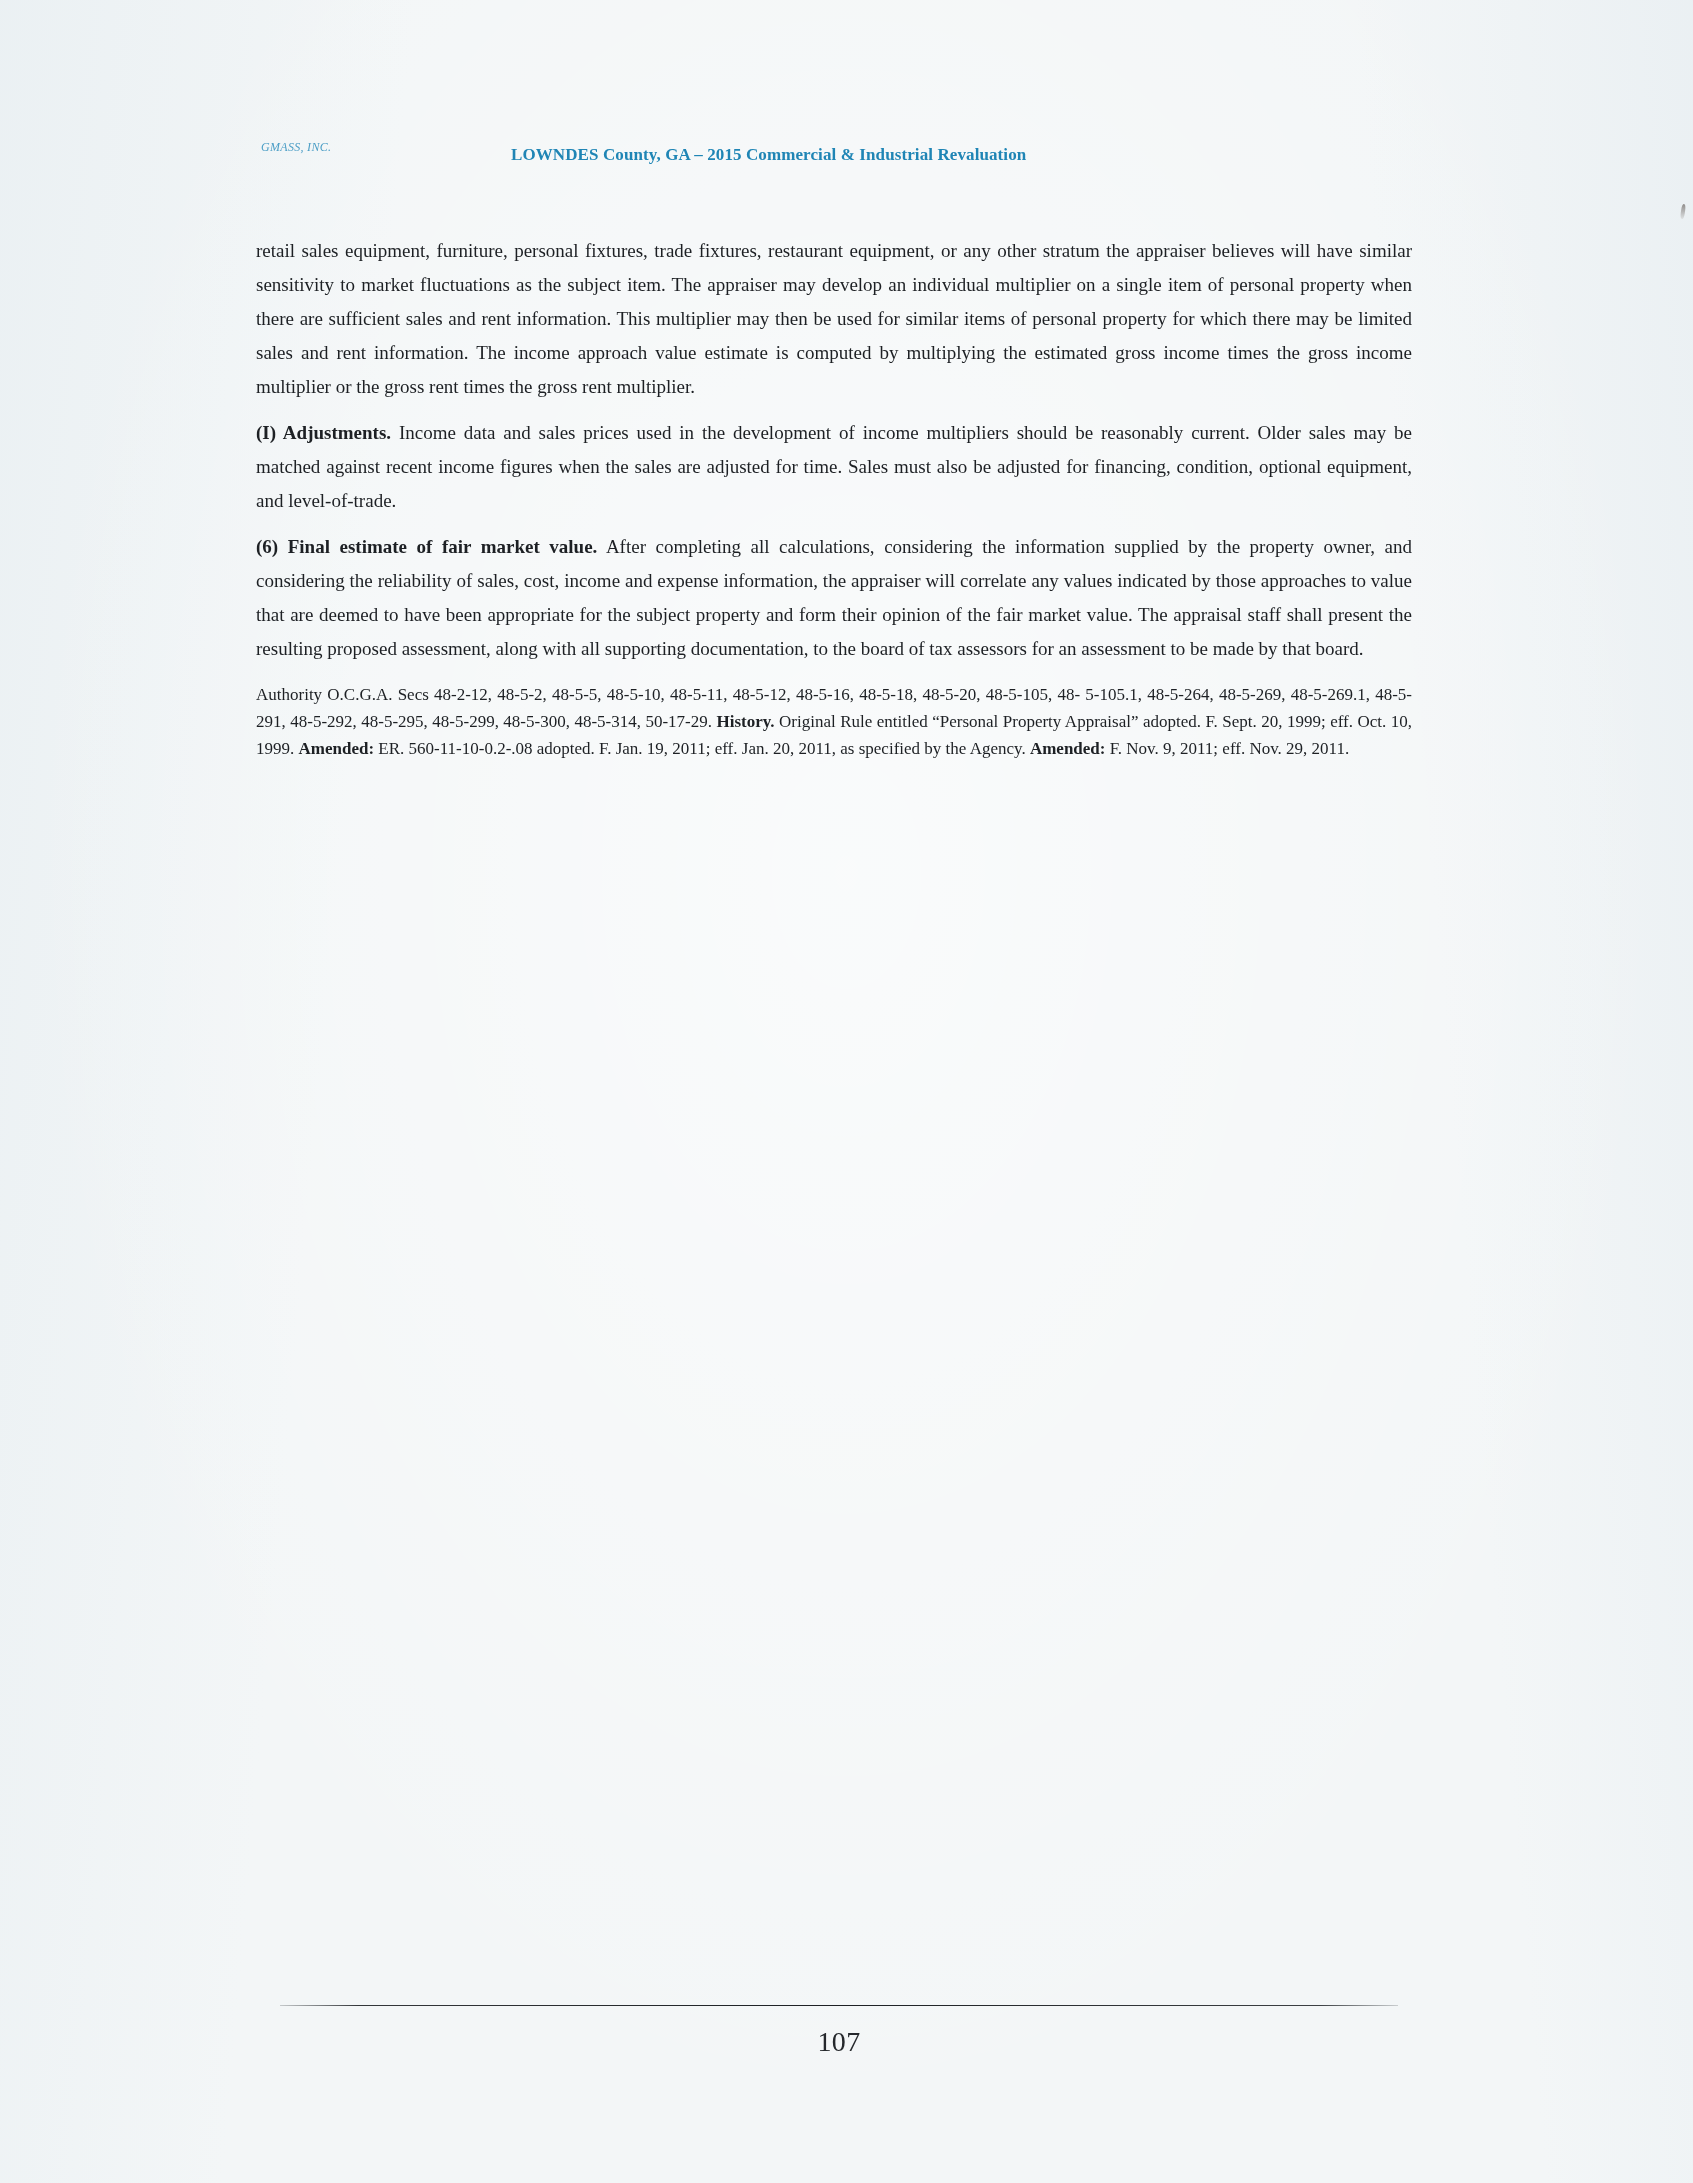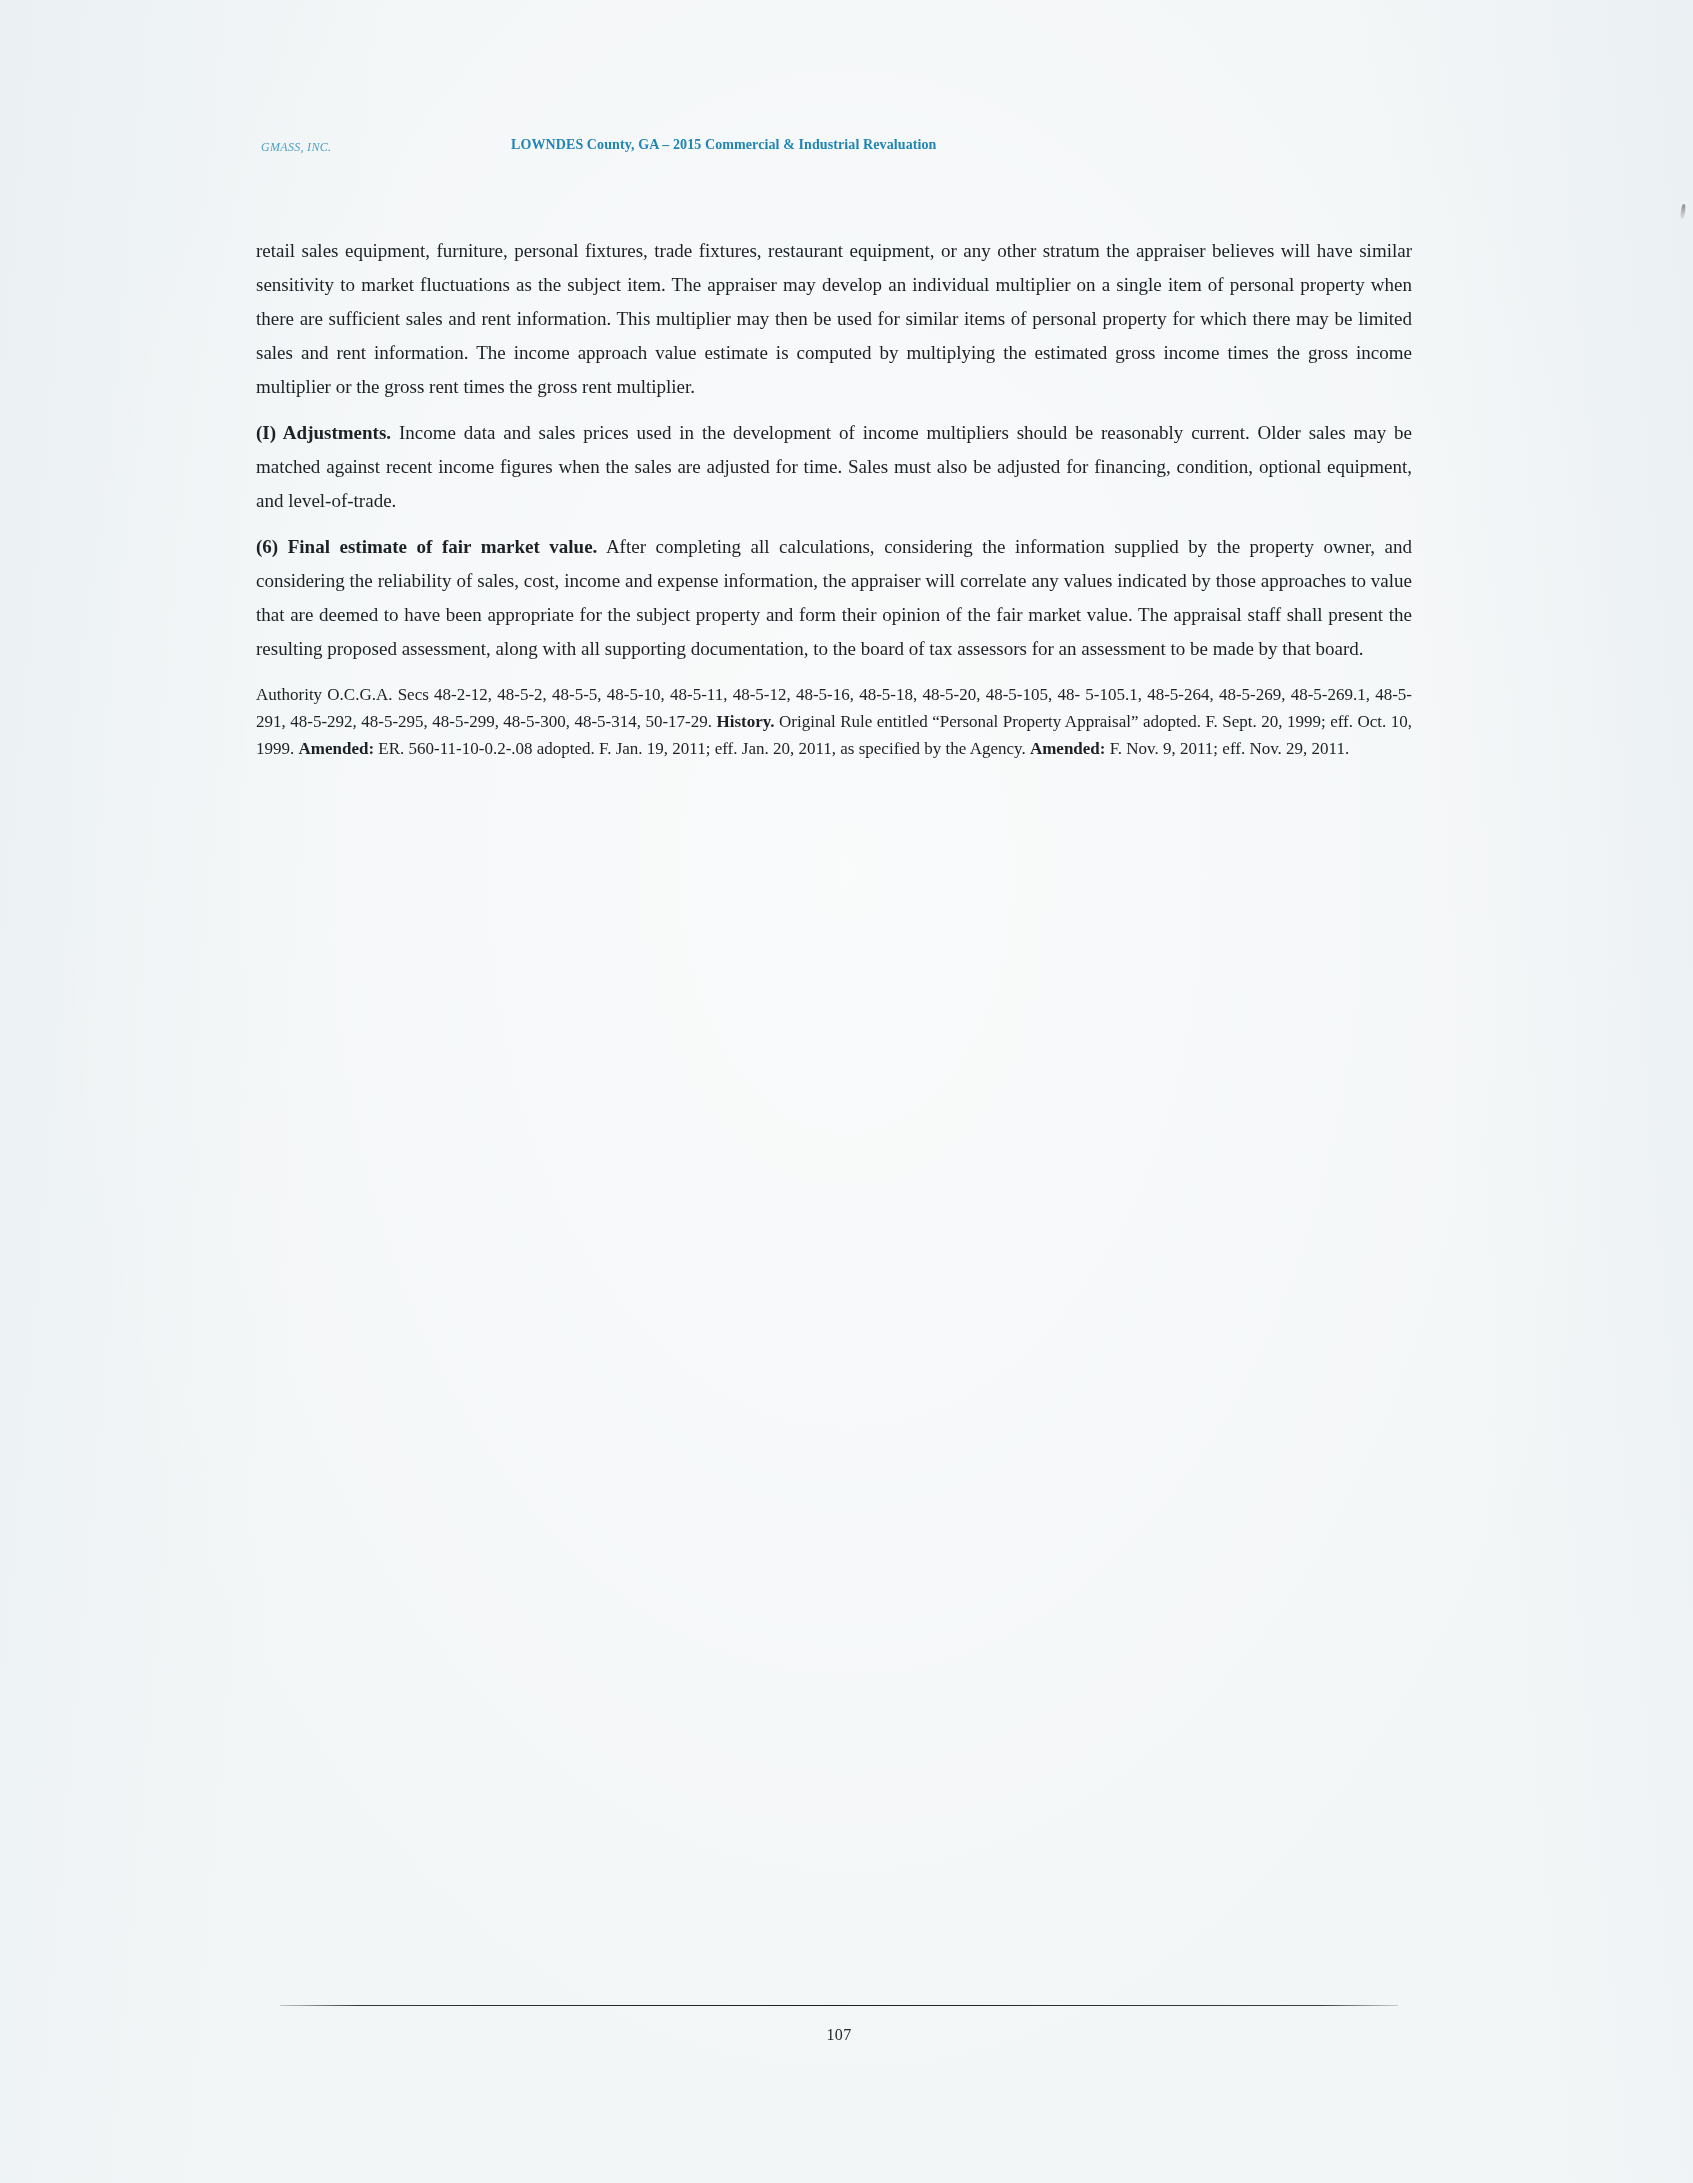--- a/index.html
+++ b/index.html
@@ -49,23 +49,23 @@
     top: 2.7px;
     font-style: italic;
     font-size: 12px;
     letter-spacing: 0.3px;
     color: #4c9ec6;
     white-space: nowrap;
   }
   .header-title {
     position: absolute;
     left: 250px;
-    top: 0;
+    top: 8px;
     font-weight: bold;
-    font-size: 14px;
+    font-size: 17px;
     color: #1f85b5;
     letter-spacing: 0.1px;
     white-space: nowrap;
   }
 
   
   .body-column {
     position: absolute;
     left: 256px;
     top: 234px;
@@ -117,21 +117,21 @@
     background: linear-gradient(90deg,
         rgba(90,95,100,0.30) 0%,
         rgba(35,38,42,0.92) 7%,
         rgba(25,28,32,0.98) 50%,
         rgba(40,44,48,0.9) 93%,
         rgba(95,100,105,0.28) 100%);
   }
   .footer-page-number {
     margin-top: 20px;
     text-align: center;
-    font-size: 16px;
+    font-size: 28px;
     color: #25282c;
     letter-spacing: 0.3px;
   }
 
   
   .scan-speck {
     position: absolute;
     left: 1681px;
     top: 204px;
     width: 4px;

